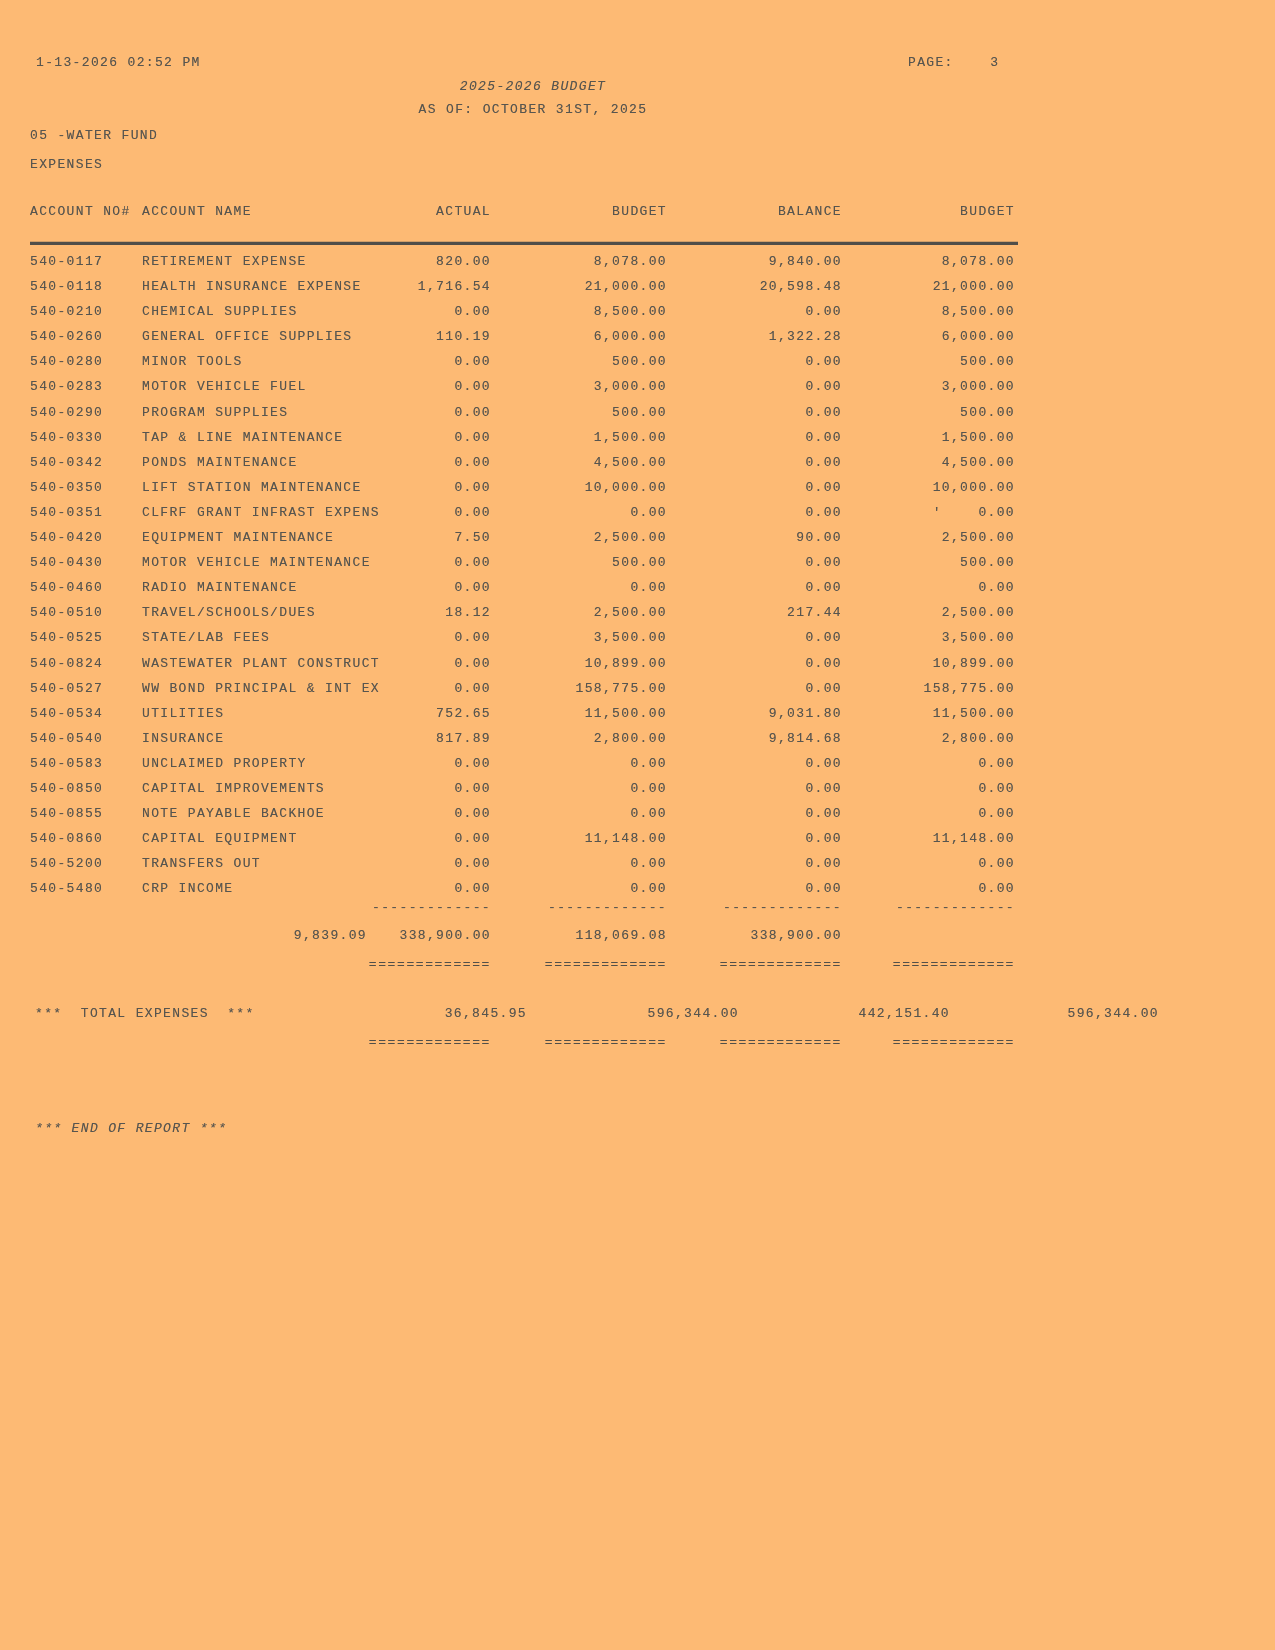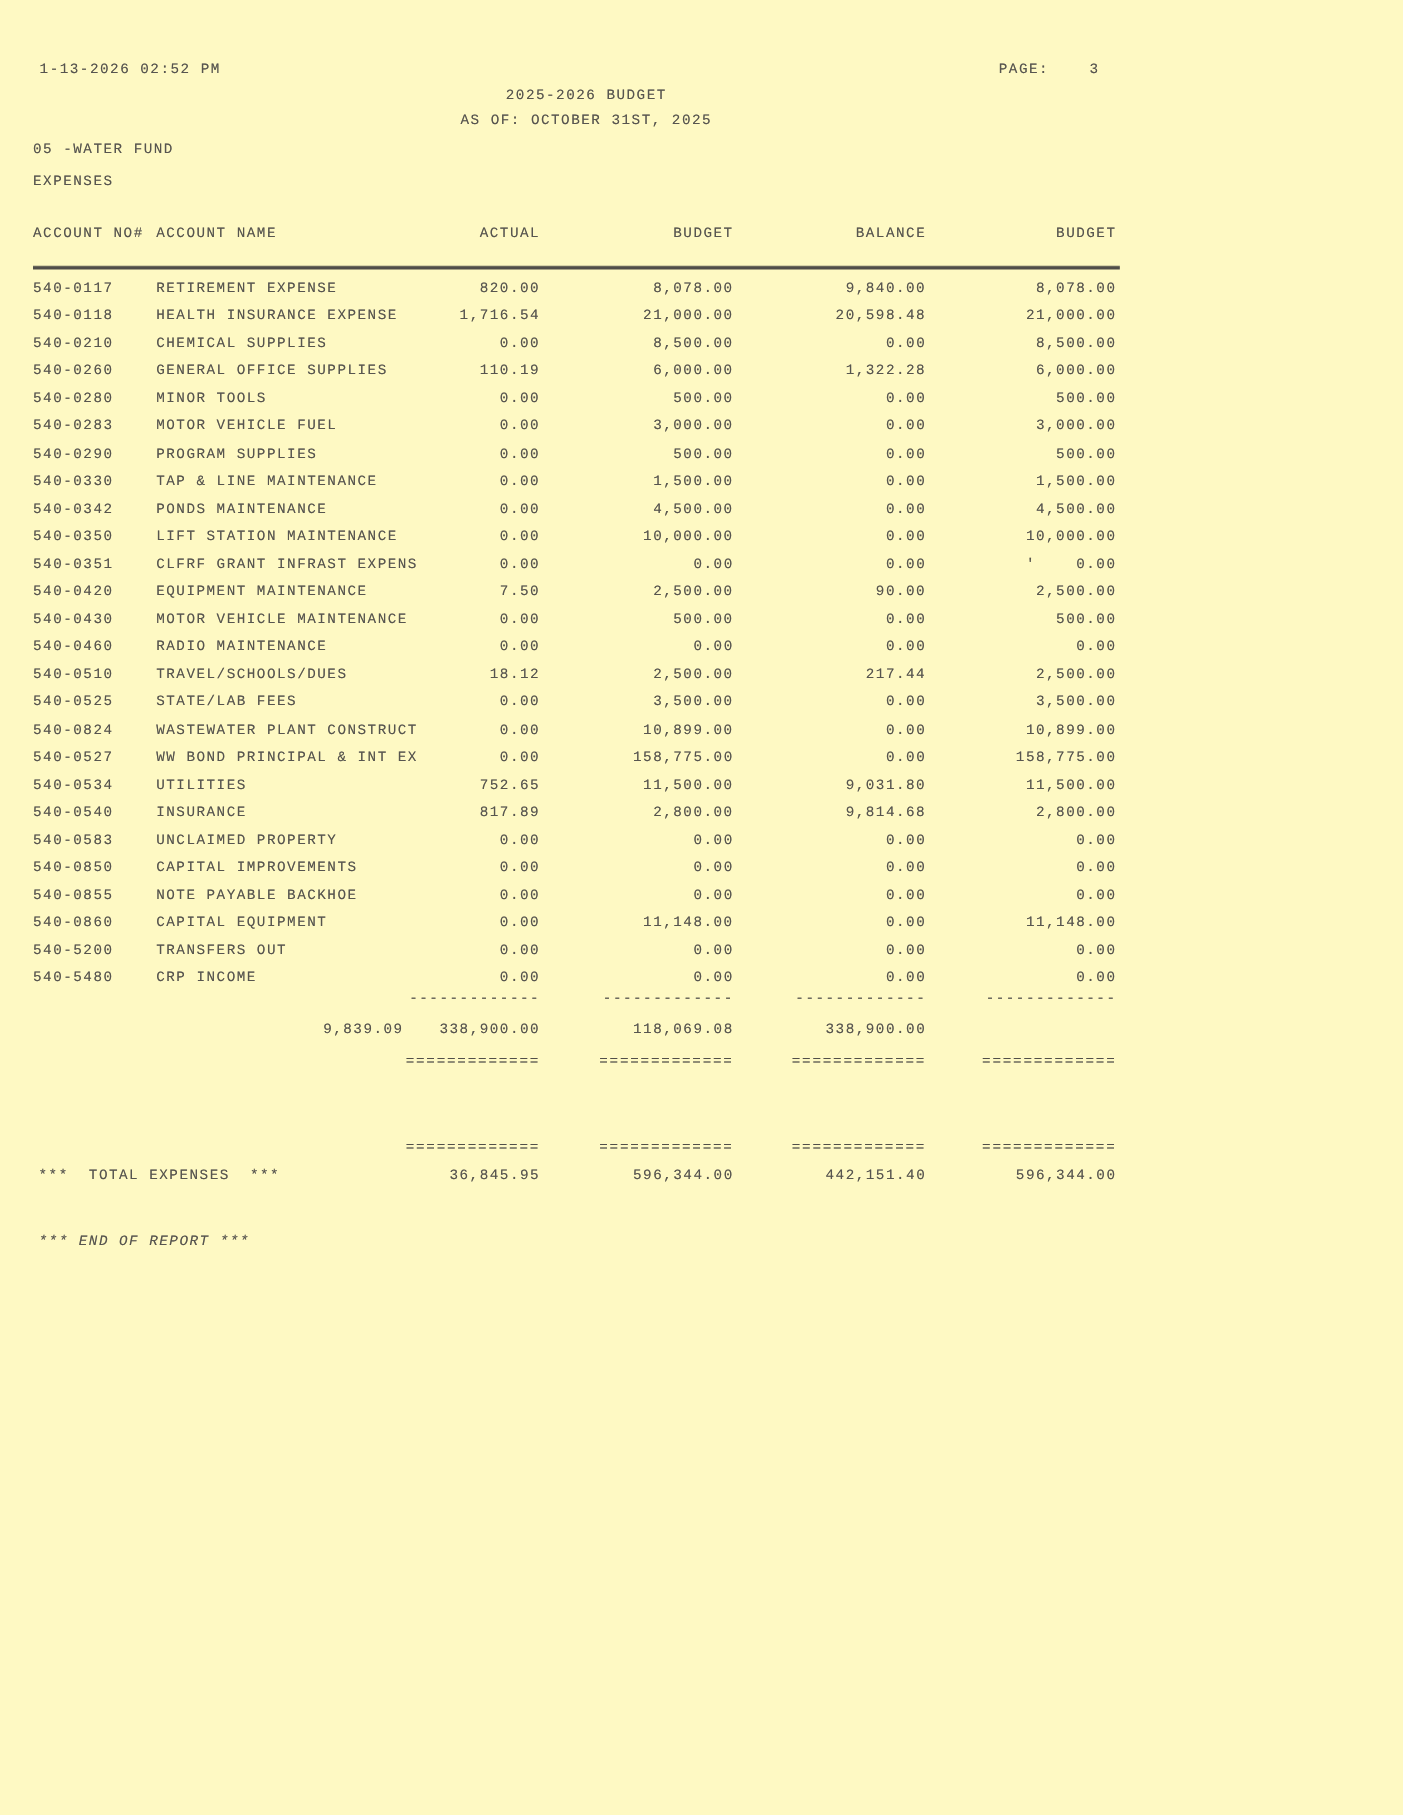--- a/index.html
+++ b/index.html
@@ -1,18 +1,18 @@
 <!DOCTYPE html>
 <html><head>
 <meta charset="utf-8">
 <style>
   html,body { margin:0; padding:0; background:#d8d8d5; }
   .page {
     position:relative; width:1275px; height:1650px; margin:0 auto;
-    background:#fef9c3; overflow:hidden;
+    background:#fdba74; overflow:hidden;
     font-family:"Liberation Mono","DejaVu Sans Mono",monospace;
     font-size:13px; line-height:25px; color:#57554f;
     letter-spacing:1.35px;
     text-shadow:0 0 0.5px rgba(87,85,79,0.5);
   }
   .abs { position:absolute; white-space:pre; }
   .center-block { position:absolute; left:0; width:1066px; text-align:center; }
   .rule {
     position:absolute; left:30px; top:242px; width:988px; height:3px;
     background:#504e49; box-shadow:0 -1px 0 rgba(80,78,73,0.25);
@@ -31,37 +31,37 @@
   
   .tgrid {
     position:absolute; left:0; width:1245px;
     display:grid;
     grid-template-columns:337px 124px 176px 175px 173px;
     padding-left:30px; height:25px; line-height:25px;
   }
   .sep-dashed { top:895px; }
   .total-ww   { top:923px; }
   .sep-eq1    { top:952px; }
-  .total-exp  { top:1056px; }
+  .total-exp  { top:1001px;gap:36px; }
   .sep-eq2    { top:1030px; }
   .lbl-ww  { padding-left:22px; white-space:pre; }
   .lbl-exp { padding-left:5px;  white-space:pre; }
   .eq { letter-spacing:1.6px; color:#514f49; }
 </style>
 </head>
 <body>
 
 <div class="page">
 
   <div class="abs" style="left:36px; top:50px;">1-13-2026 02:52 PM</div>
 
 
   <div class="abs" style="left:908px; top:50px;">PAGE:    3</div>
 
-  <div class="center-block" style="top:74px;">2025-2026  BUDGET</div>
+  <div class="center-block" style="top:74px;font-style:italic;">2025-2026  BUDGET</div>
 
   <div class="center-block" style="top:97px;">AS OF:  OCTOBER 31ST, 2025</div>
 
   <div class="abs" style="left:30px; top:123px;">05 -WATER FUND</div>
 
   <div class="abs" style="left:30px; top:152px;">EXPENSES</div>
 
 
   <div class="grid hrow2">
     <div class="cell">ACCOUNT NO#</div>

